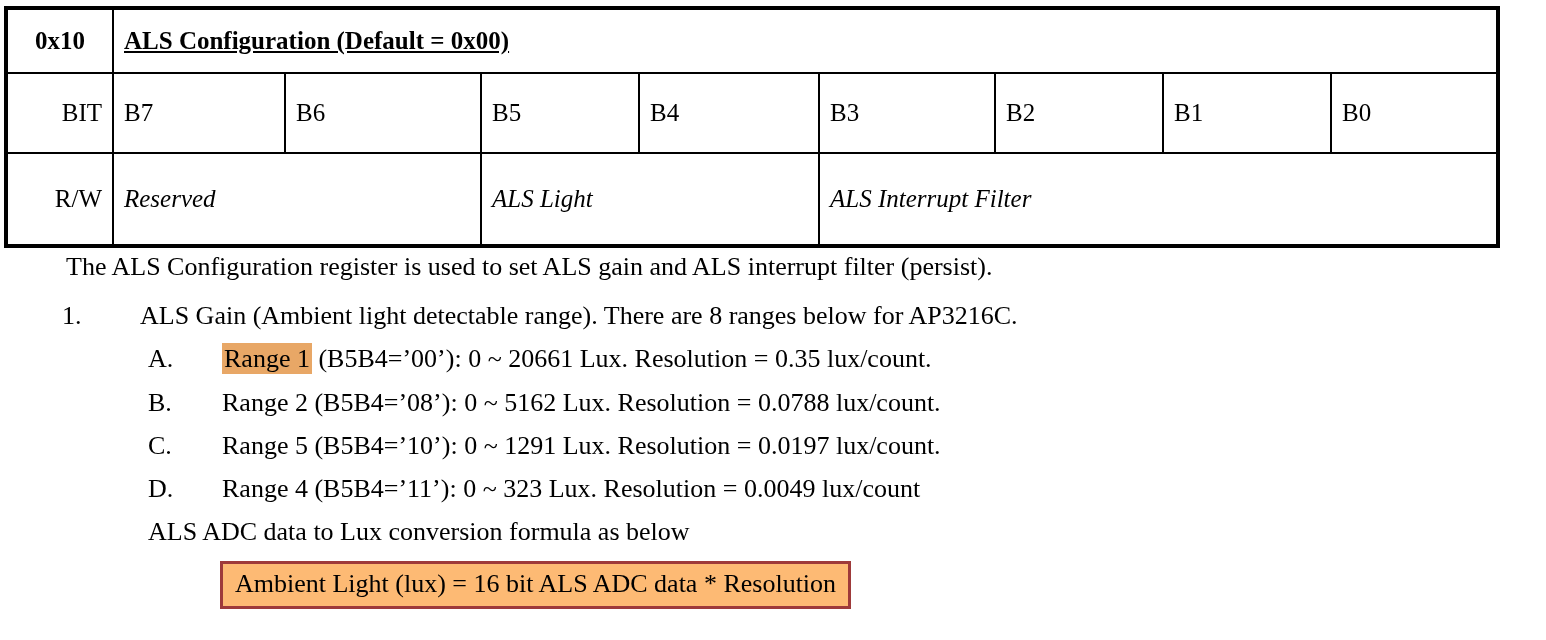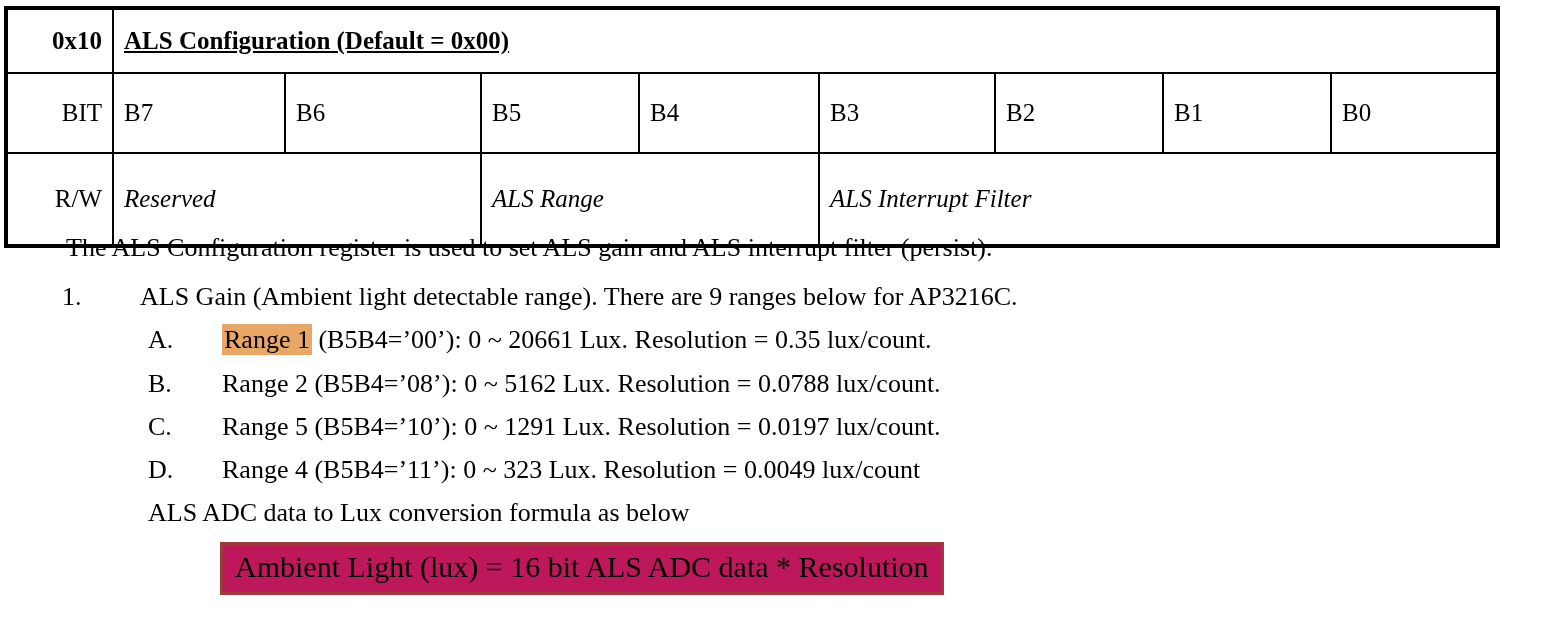--- a/index.html
+++ b/index.html
@@ -38,21 +38,21 @@
   }
   td.hdr {
     background: #b2b2b2;
     font-weight: bold;
     height: 50px;
     text-decoration: underline;
   }
   td.hdr-addr {
     background: #b2b2b2;
     font-weight: bold;
-    text-align: right;
+    text-align: center;
   }
   td.bitcell {
     height: 66px;
     vertical-align: middle;
   }
   td.rwcell {
     height: 78px;
     font-style: italic;
     vertical-align: middle;
   }
@@ -60,21 +60,21 @@
     border-left: 4px solid #000000;
   }
   td.label-col {
     text-align: right;
   }
 
   
   .body-text {
     position: absolute;
     left: 0;
-    top: 232px;
+    top: 251px;
     width: 1546px;
   }
   .intro {
     font-size: 26px;
     line-height: 1.2;
     margin: 0 0 18px 66px;
   }
   .num-item {
     position: relative;
     font-size: 26px;
@@ -110,23 +110,23 @@
   .plain-line {
     font-size: 26px;
     line-height: 1.2;
     margin: 0 4px 14px 148px;
   }
   .formula-box {
     display: inline-block;
     margin-left: 220px;
     border: 3px solid #9e3a3a;
     padding: 5px 12px 7px 12px;
-    font-size: 30px;
+    font-size: 26px;
     line-height: 1.15;
-    background: #be185d;
+    background: #fdba74;
   }
 </style>
 </head>
 <body>
 
 <div class="reg-table-wrap">
   <table class="reg-table">
     <colgroup>
       <col style="width:107px">
       <col style="width:172px">
@@ -153,34 +153,34 @@
       <td class="bitcell thick-left">B4</td>
       <td class="bitcell thick-left">B3</td>
       <td class="bitcell">B2</td>
       <td class="bitcell">B1</td>
       <td class="bitcell">B0</td>
     </tr>
 
     <tr>
       <td class="rwcell label-col" style="font-style:normal">R/W</td>
       <td class="rwcell" colspan="2">Reserved</td>
-      <td class="rwcell" colspan="2">ALS Range</td>
+      <td class="rwcell" colspan="2">ALS Light</td>
       <td class="rwcell" colspan="4">ALS Interrupt Filter</td>
     </tr>
   </tbody>
     </table>
 </div>
 
 <div class="body-text">
 
   <p class="intro">The ALS Configuration register is used to set ALS gain and ALS interrupt filter (persist).</p>
 
   <div class="num-item">
     <span class="marker">1.</span>
-    <span>ALS Gain (Ambient light detectable range). There are 9 ranges below for AP3216C.</span>
+    <span>ALS Gain (Ambient light detectable range). There are 8 ranges below for AP3216C.</span>
   </div>
 
   <div class="sub-list">
 
     <div class="sub-item">
       <span class="marker">A.</span>
       <span class="hl">Range 1</span><span> (B5B4=’00’): 0 ~ 20661 Lux. Resolution = 0.35 lux/count.</span>
     </div>
 
     <div class="sub-item">

